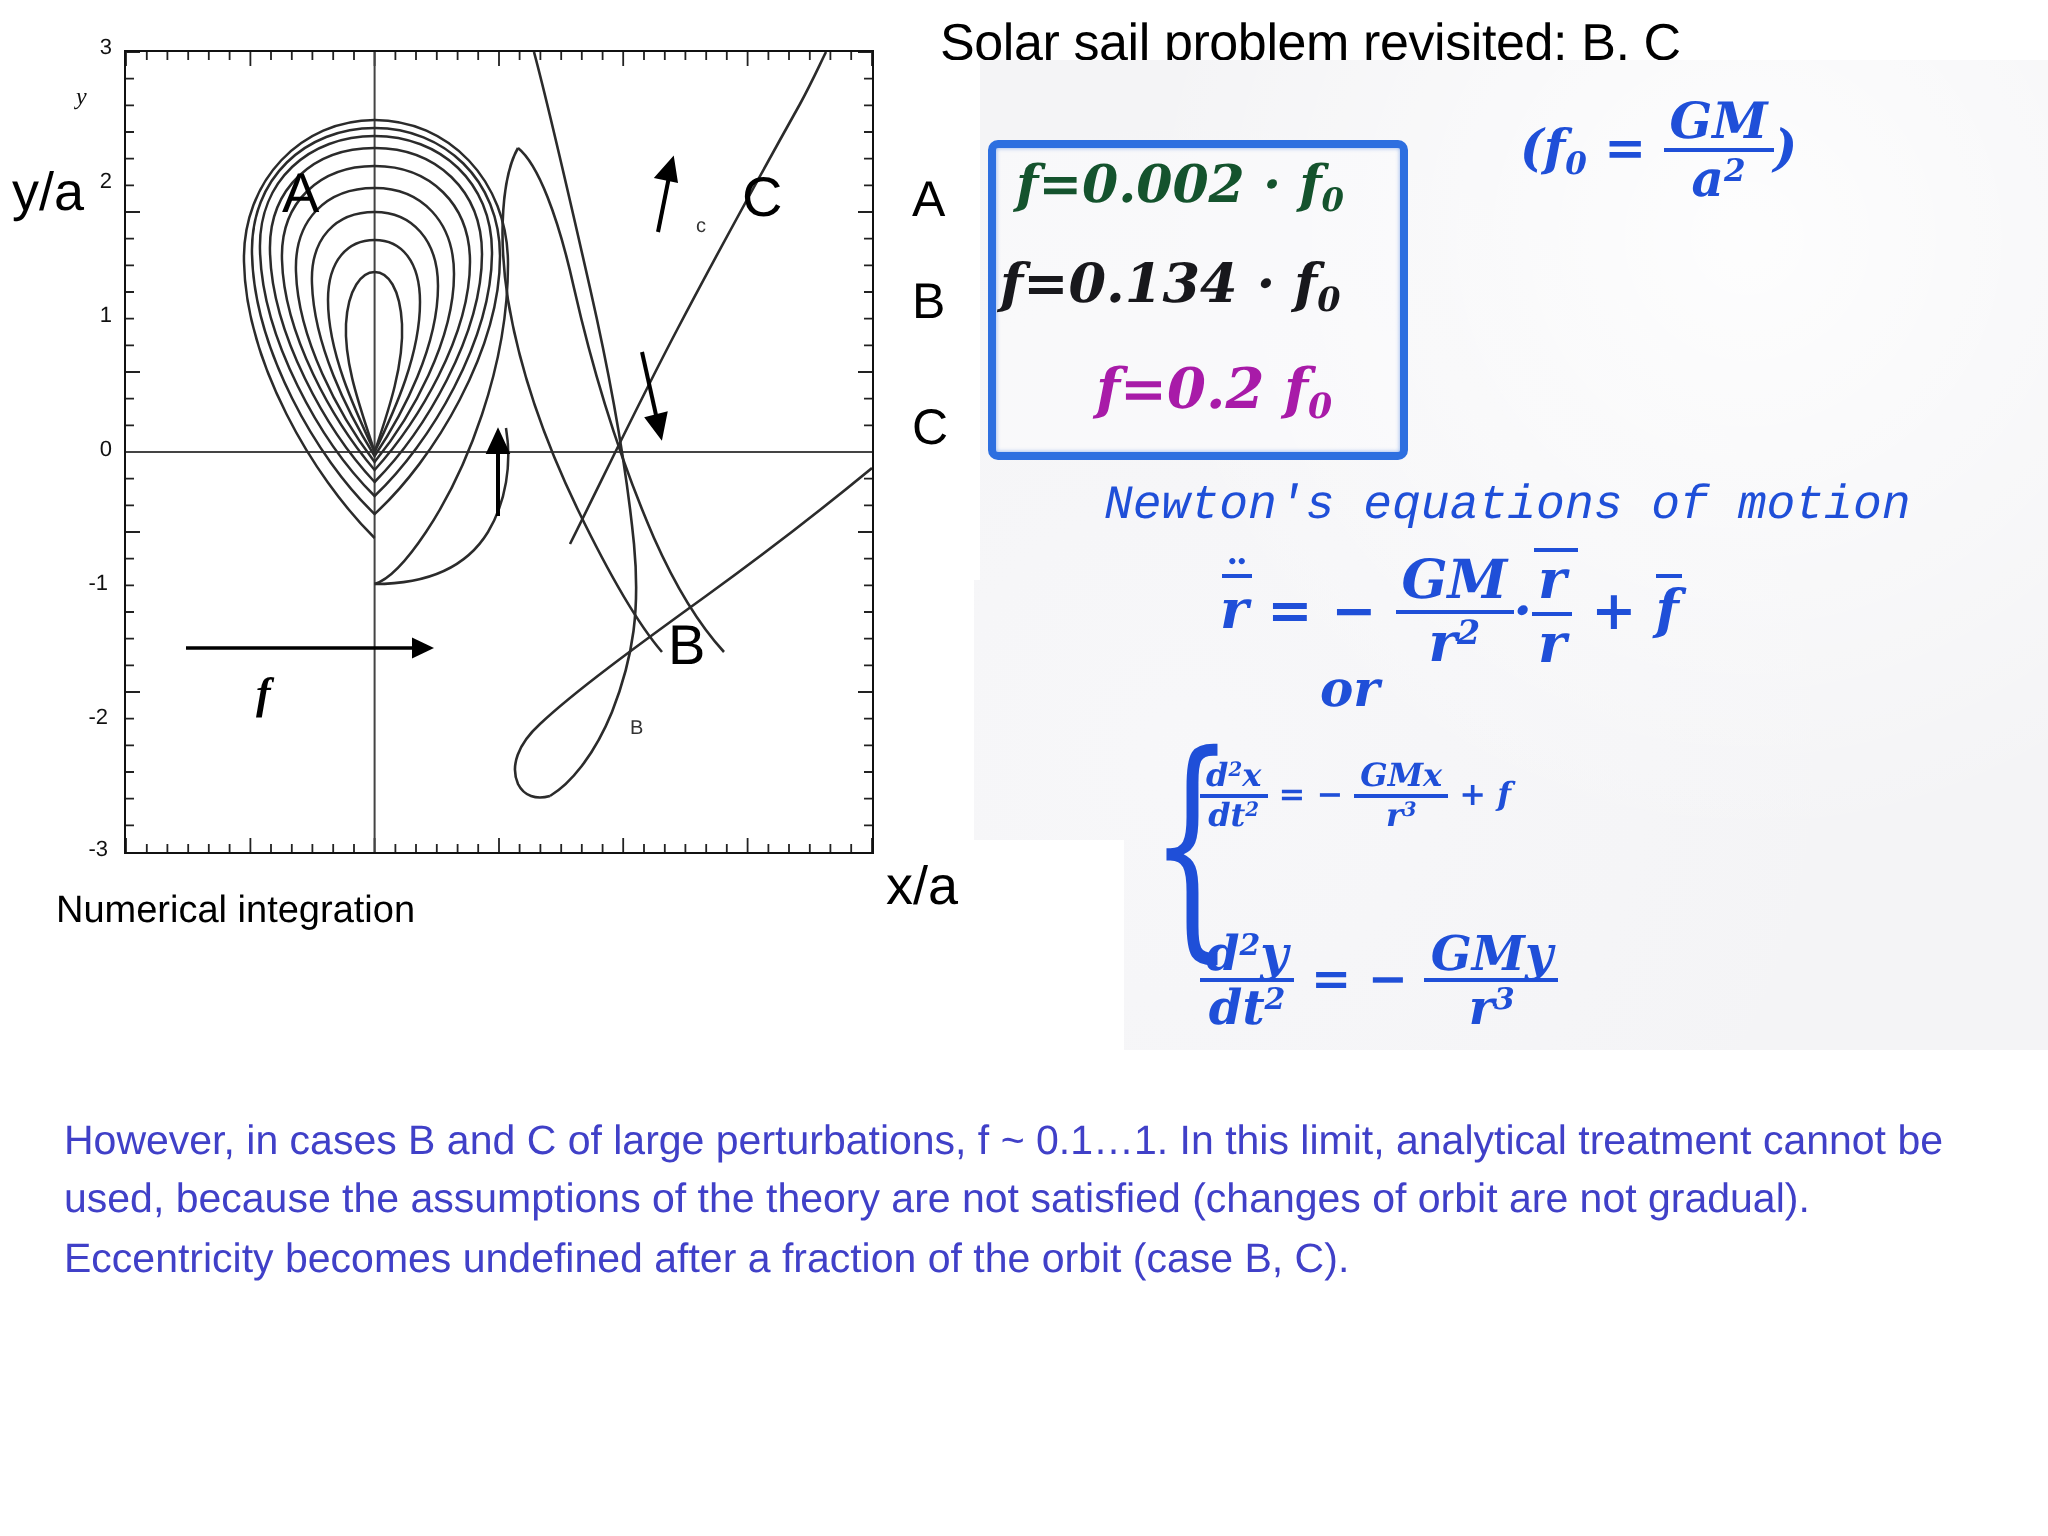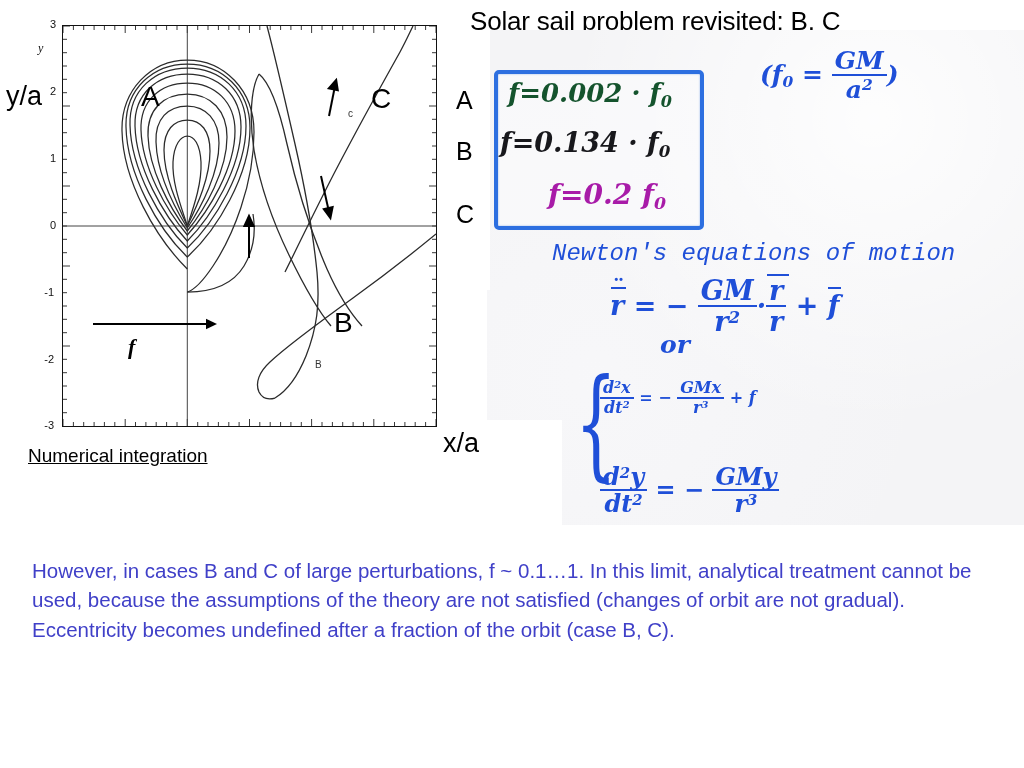--- a/index.html
+++ b/index.html
@@ -94,21 +94,20 @@
     font-size: 22px;
     color: #000;
   }
 
   #caption {
     position: absolute;
     left: 28px; top: 443px;
     font-size: 19px;
     line-height: 25px;
     color: #000;
-    text-decoration: underline;
   }
 
   
   #hand-region {
     position: absolute;
     left: 487px; top: 30px;
     width: 537px; height: 495px;
     background: #f4f4f6;
   }
   #hand-region::after{

